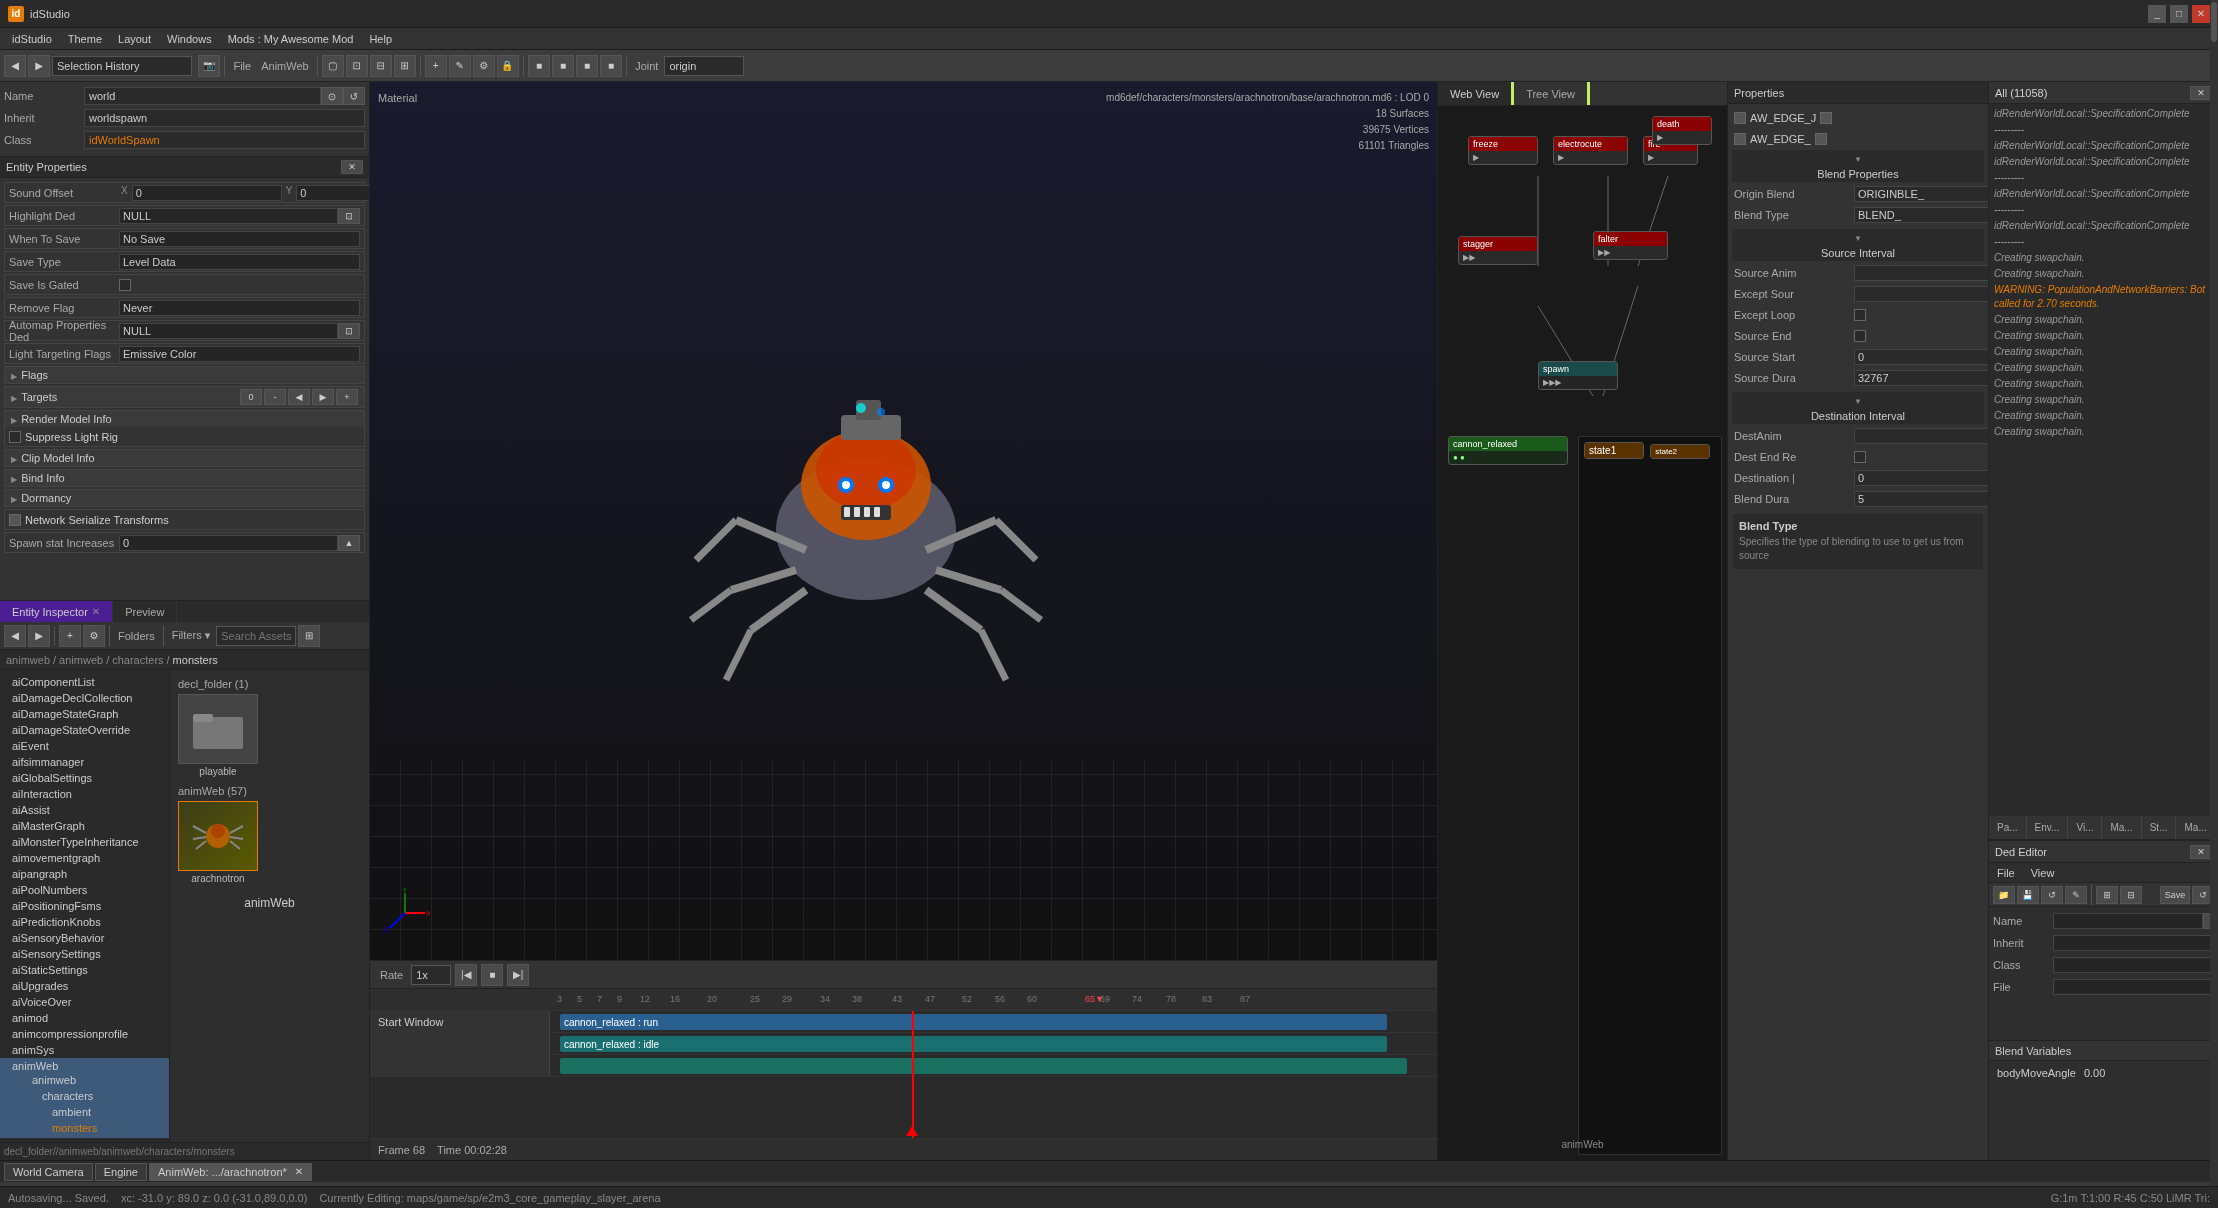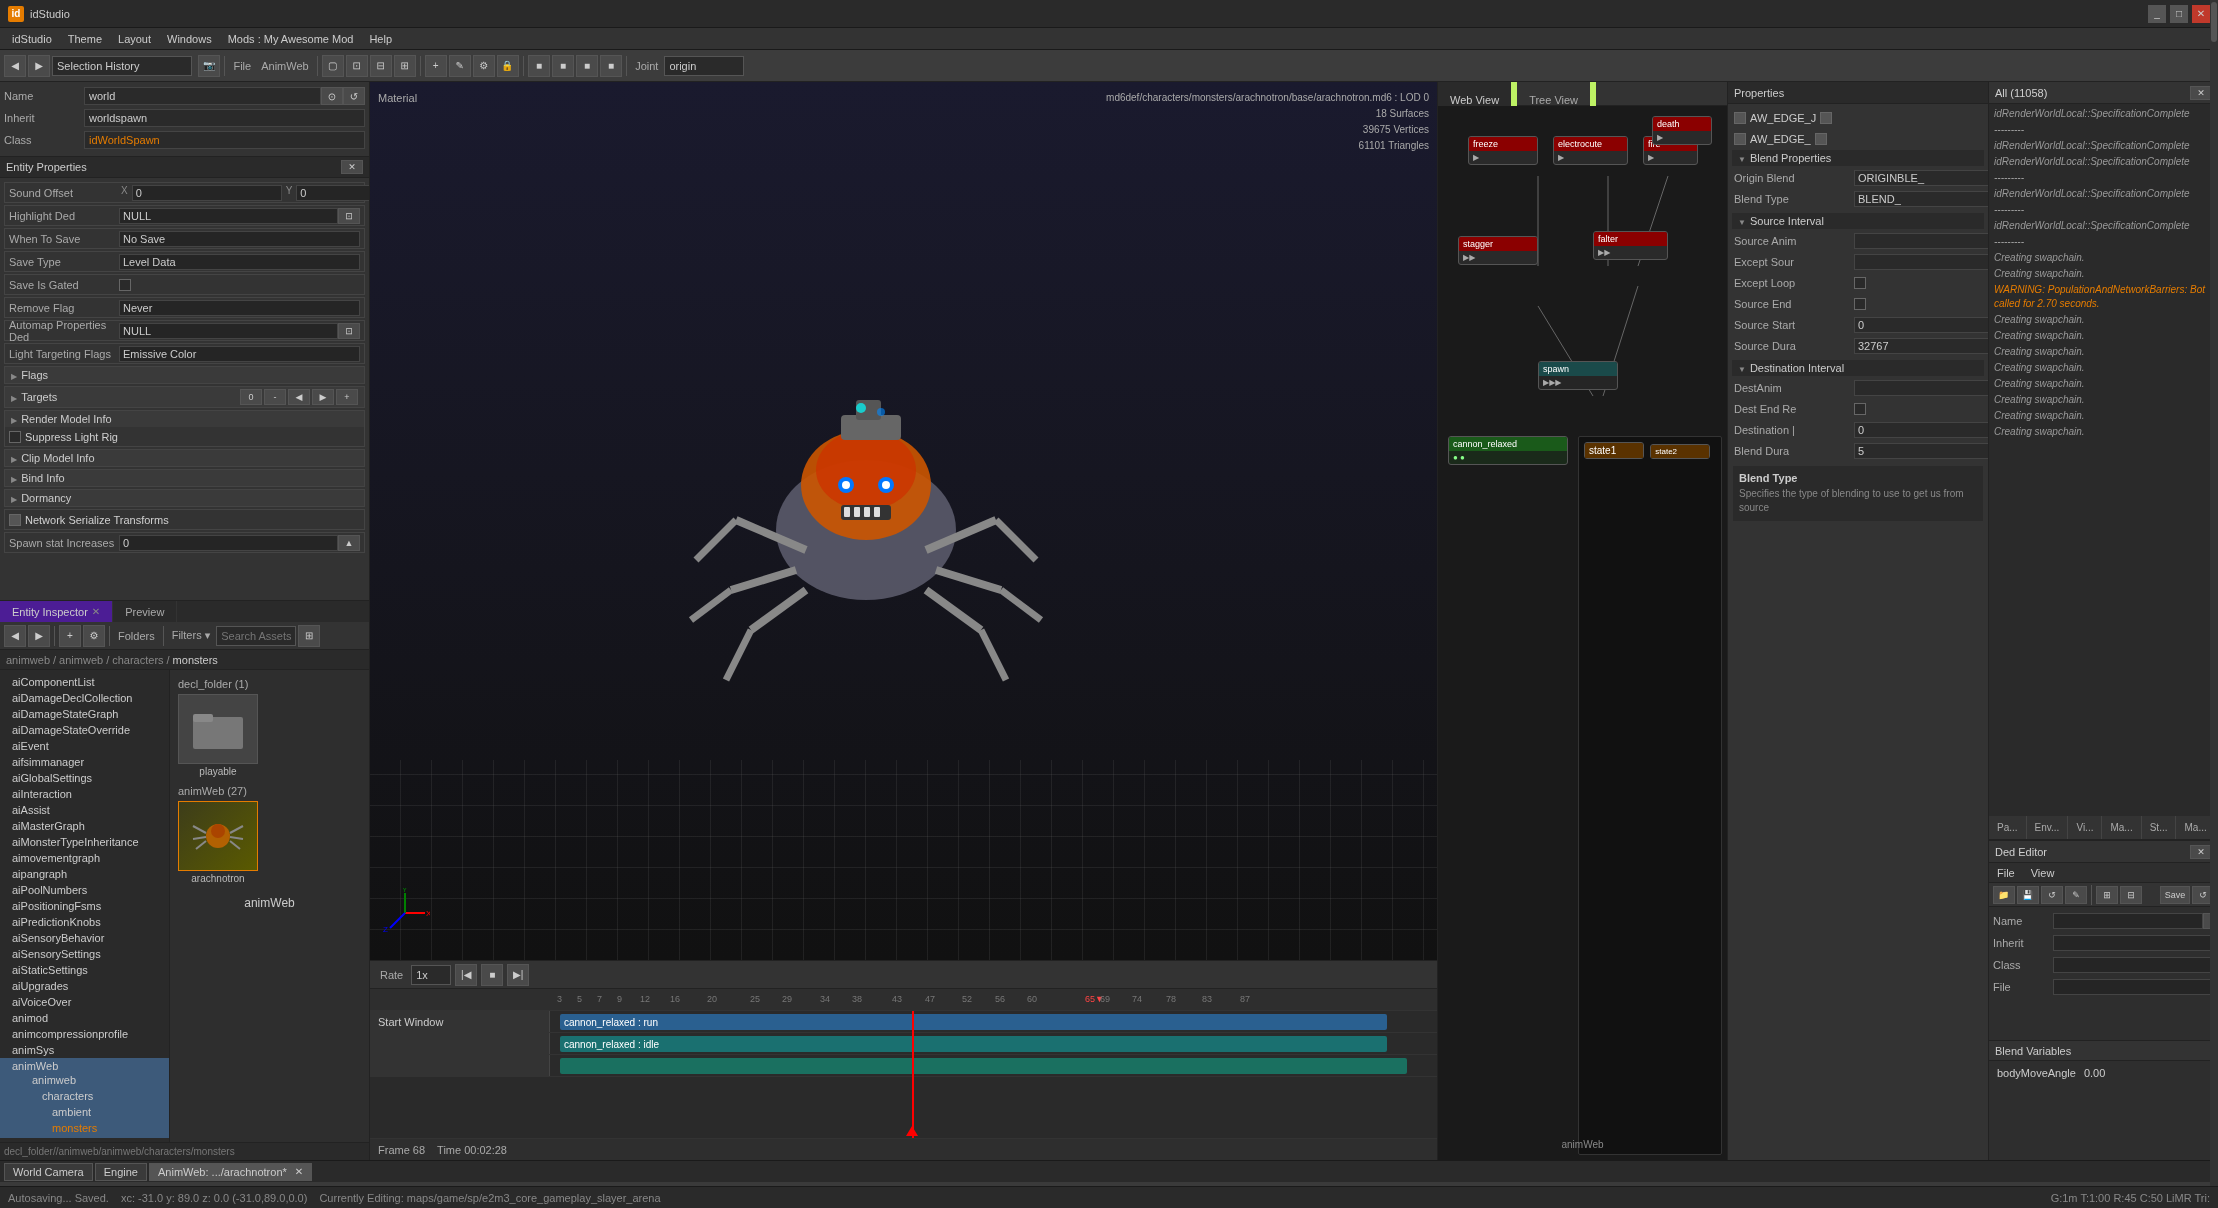--- a/index.html
+++ b/index.html
@@ -468,27 +468,27 @@
       display: flex;
       flex-direction: column;
     }
     #nodes-tabs {
       height: 24px;
       background: #333;
       display: flex;
       border-bottom: 1px solid #222;
     }
     .nodes-tab {
-      padding: 18px 12px;
+      padding: 11px 12px;
       color: #aaa;
       cursor: pointer;
       font-size: 11px;
       display: flex;
       align-items: center;
-      border-right: 6px solid #bef264;
+      border-right: 3px solid #bef264;
     }
     .nodes-tab.active { background: #2a2a2a; color: #ccc; }
     #nodes-viewport {
       flex: 1;
       position: relative;
       overflow: hidden;
       background: #1a1a1a;
     }
 
     
@@ -545,20 +545,21 @@
     .props-section-title {
       background: #2a2a2a;
       padding: 2px 6px;
       font-size: 11px;
       color: #ccc;
       cursor: pointer;
       display: flex;
       align-items: center;
       gap: 4px;
       margin-bottom: 2px;
+      flex-direction: column;
     }
     .props-row {
       display: flex;
       align-items: center;
       height: 20px;
       margin-bottom: 1px;
       padding: 0 2px;
     }
     .props-field-label {
       width: 120px;
@@ -1090,21 +1091,21 @@
                     <rect x="0" y="8" width="50" height="32" fill="#777" rx="2"></rect>
                     <rect x="0" y="5" width="20" height="8" fill="#888" rx="2"></rect>
                   </svg>
                 </div>
                 <div class="thumb-label">playable</div>
               </div>
             </div>
           </div>
 
           <div class="folder-section">
-            <div class="folder-label">animWeb (27)</div>
+            <div class="folder-label">animWeb (57)</div>
             <div class="asset-items">
               <div class="asset-thumb">
                 <div class="thumb-img selected" style="background:linear-gradient(135deg,#3d3d1a,#5a5a00);display:flex;align-items:center;justify-content:center;">
                   <svg width="60" height="50" viewBox="0 0 60 50">
 
                     <circle cx="30" cy="25" r="12" fill="#cc6600" opacity="0.8"></circle>
                     <circle cx="30" cy="20" r="7" fill="#aa4400"></circle>
 
                     <line x1="18" y1="22" x2="5" y2="15" stroke="#888" stroke-width="2"></line>
                     <line x1="18" y1="26" x2="5" y2="28" stroke="#888" stroke-width="2"></line>

